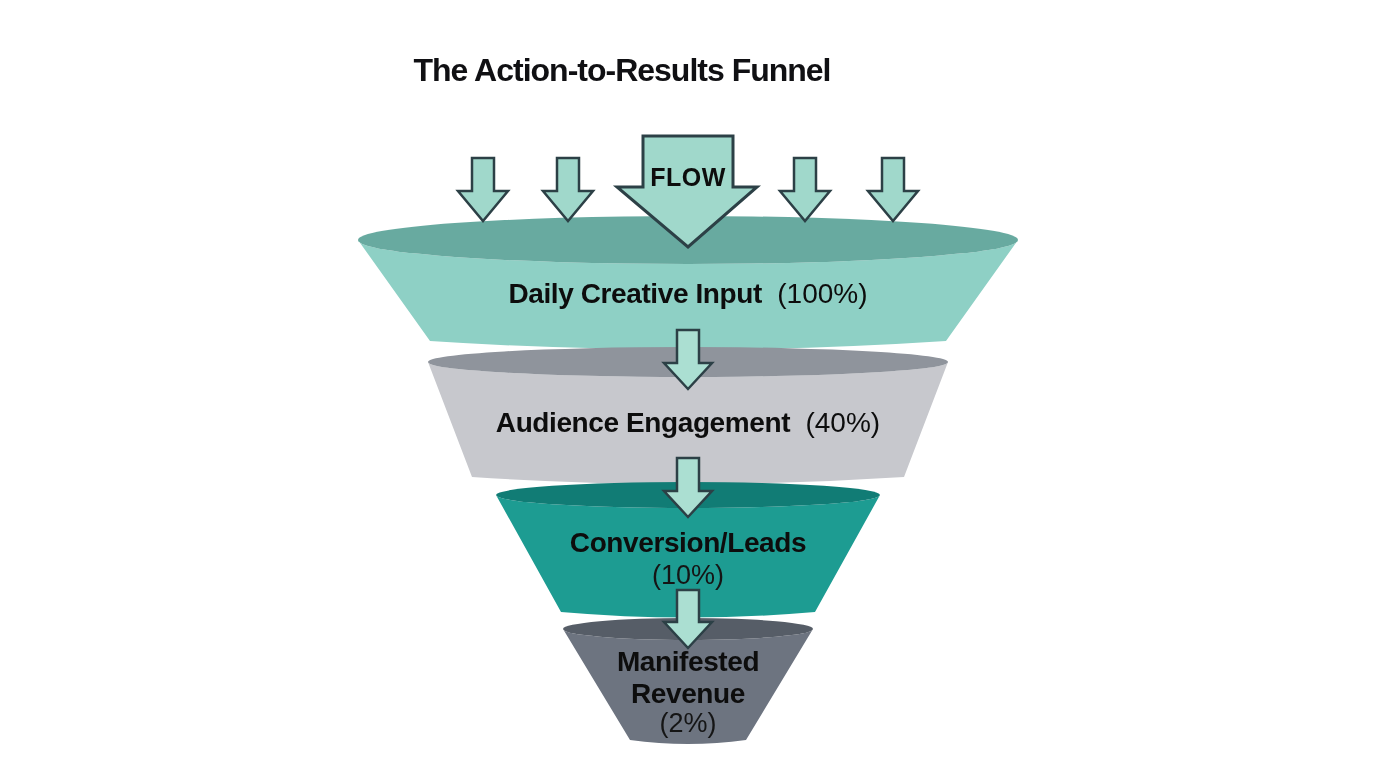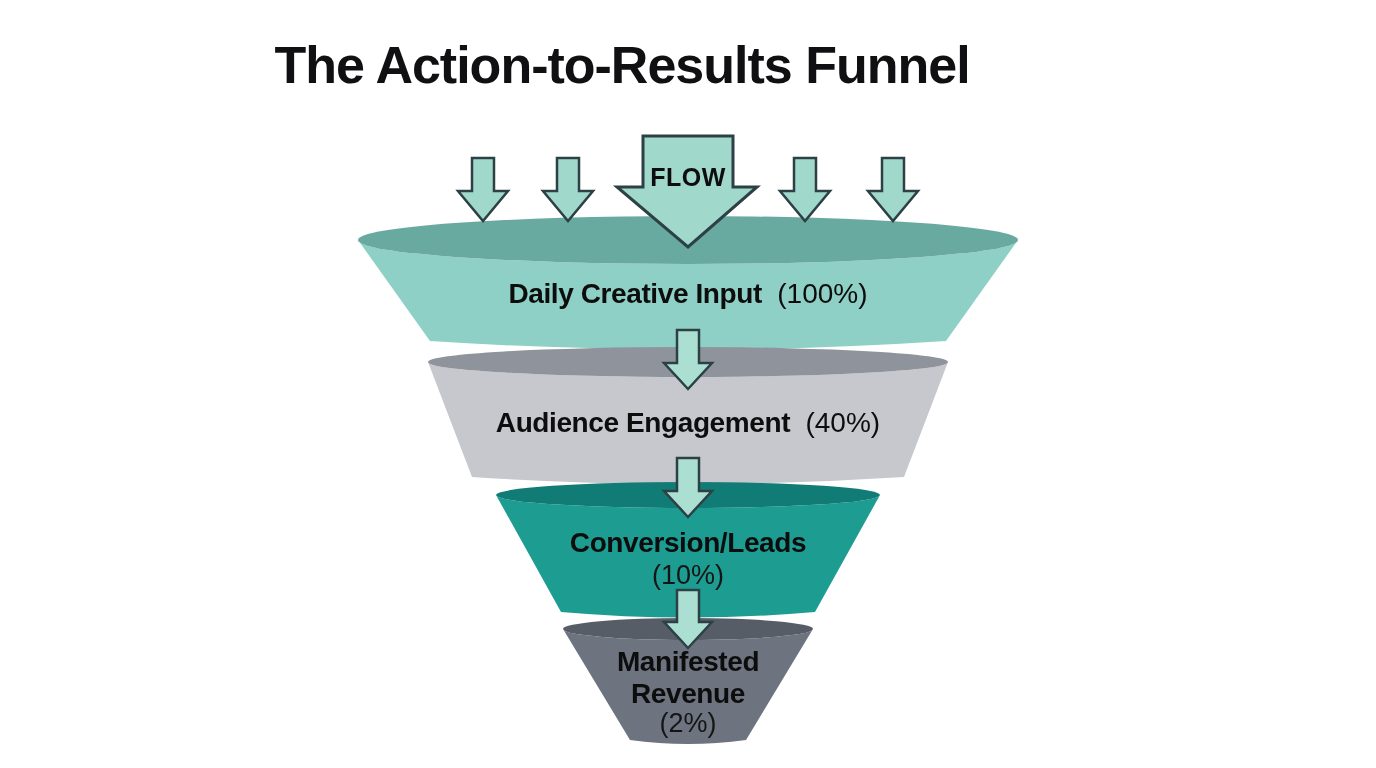--- a/index.html
+++ b/index.html
@@ -12,25 +12,25 @@
     font-family: "Liberation Sans", sans-serif;
   }
   .canvas {
     position: relative;
     width: 1376px;
     height: 768px;
     background: #ffffff;
   }
   .title {
     position: absolute;
-    top: 35px;
+    top: 52px;
     left: 0;
     width: 1244px;
     text-align: center;
-    font-size: 52px;
+    font-size: 32px;
     font-weight: 700;
     letter-spacing: -1px;
     color: #101013;
   }
   svg.funnel-svg {
     position: absolute;
     top: 0;
     left: 0;
   }
   .stage-label {

